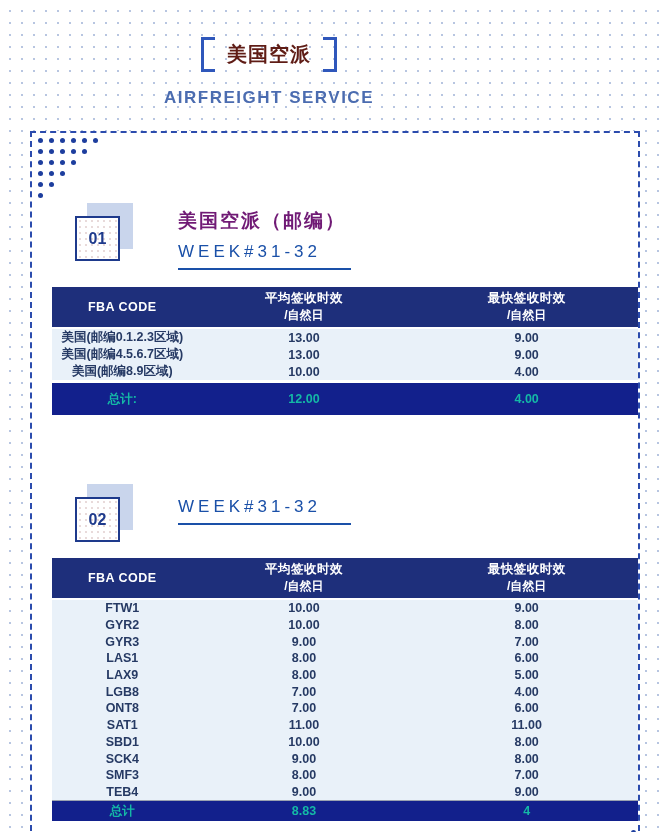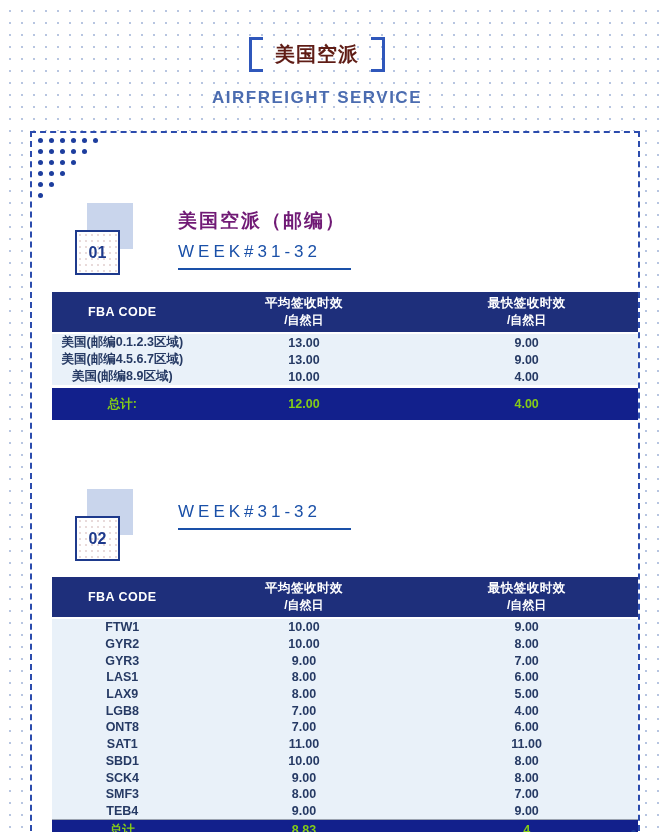--- a/index.html
+++ b/index.html
@@ -7,21 +7,21 @@
   body {
     position:relative;
     font-family:"Liberation Sans","DejaVu Sans",sans-serif;
     background-color:#ffffff;
     background-image:radial-gradient(circle, rgba(125,150,200,0.55) 1px, transparent 1.4px);
     background-size:12px 12px;
     background-position:4px 5px;
   }
 
   
-  .top-header { position:absolute; top:0; left:0; width:538px; text-align:center;margin-left:48px; }
+  .top-header { position:absolute; top:0; left:0; width:538px; text-align:center; }
   .brand-wrap { display:inline-block; position:relative; margin-top:37px; height:35px; padding:0 26px; }
   .bracket { position:absolute; top:0; width:14px; height:35px; }
   .bracket-left  { left:0;  border-left:3px solid #2f57bb; border-top:3px solid #2f57bb; border-bottom:3px solid #2f57bb; }
   .bracket-right { right:0; border-right:3px solid #2f57bb; border-top:3px solid #2f57bb; border-bottom:3px solid #2f57bb; }
   .brand-title { font-size:20px; font-weight:bold; color:#5f1c15; letter-spacing:1px; line-height:35px; white-space:nowrap; }
   .brand-subtitle { margin-top:16px; font-size:17px; font-weight:bold; color:#4b6cb0; letter-spacing:1.5px; }
 
   
   .content-box {
     position:absolute; left:30px; top:131px; width:610px; height:720px;
@@ -39,21 +39,21 @@
   }
   .dots-br {
     position:absolute; bottom:14px; right:2px; width:5px; height:5px; border-radius:50%; background:#1d3e9e;
     box-shadow: -11px 10px 0 #1d3e9e, 0 10px 0 #1d3e9e;
   }
 
   
   .section-head { display:flex; align-items:flex-start; margin-left:43px; }
   .section-head.first  { margin-top:70px; }
   .section-head.second { margin-top:69px; }
-  .badge-wrap { position:relative; width:58px; height:72px; flex:none; }
+  .badge-wrap { position:relative; width:58px; height:58px; flex:none; }
   .badge-shadow { position:absolute; right:0; top:0; width:46px; height:46px; background:#c9d5ec; }
   .badge-box {
     position:absolute; left:0; bottom:0; width:45px; height:45px; background:#fff;
     border:2px solid #1e3a8c; display:flex; align-items:center; justify-content:center;
     font-size:16px; font-weight:bold; color:#1e3a8c;
     background-image:radial-gradient(rgba(190,150,150,0.35) 0.8px, transparent 1px);
     background-size:6px 6px;
   }
   .sec-titles { margin-left:45px; padding-top:5px; }
   .sec-title { font-size:19px; font-weight:bold; color:#701a75; letter-spacing:2px; }
@@ -71,21 +71,21 @@
   .th { display:flex; flex-direction:column; justify-content:center; align-items:center;
         font-weight:bold; font-size:12px; line-height:1.35; }
   .th .l1 { font-size:12.5px; letter-spacing:0.5px; }
   .c1 { width:24%; } .c2 { width:38%; } .c3 { width:38%; }
   .tbody { background:#e9f1f9; margin-top:2px; }
   .tr { display:flex; align-items:center; }
   .tbl-1 .tr { height:17px; }
   .tbl-2 .tr { height:16.7px; }
   .td { text-align:center; font-weight:bold; font-size:12.5px; color:#263a64; }
   .trow-total { display:flex; align-items:center; background:#12208c; color:#fff; }
-  .trow-total .td { color:#84cc16; font-size:12.5px; }
+  .trow-total .td { color:#14b8a6; font-size:12.5px; }
   .tbl-1 .trow-total { height:32px; margin-top:3px; }
   .tbl-2 .trow-total { height:21px; border-top:1px solid #9aa2b0; }
 </style>
 </head>
 <body>
 
 <div class="top-header">
   <div class="brand-wrap">
     <span class="bracket bracket-left"></span>
     <div class="brand-title">美国空派</div>

